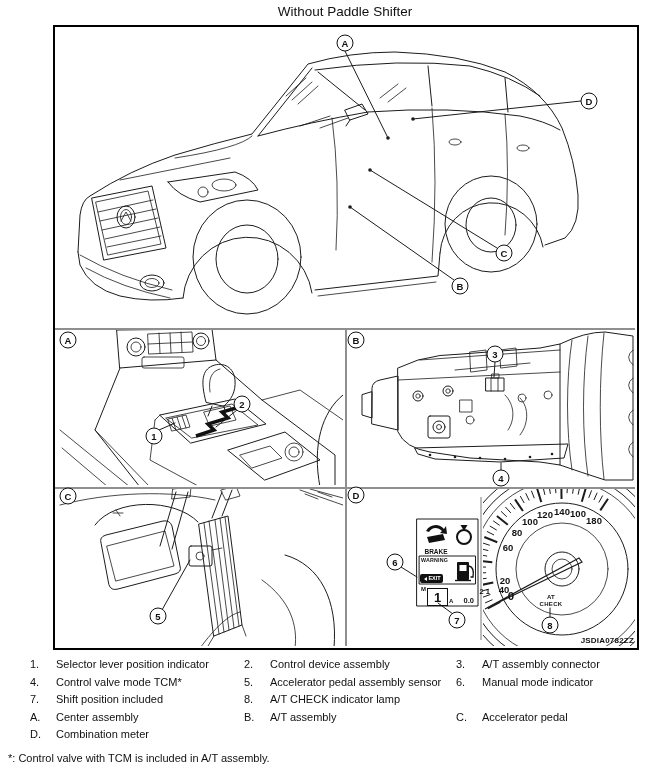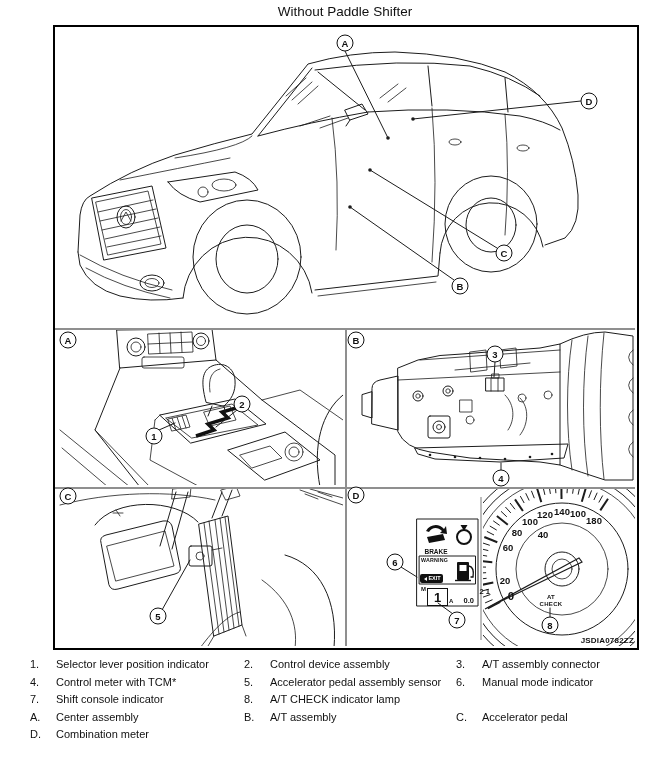--- a/index.html
+++ b/index.html
@@ -13,21 +13,21 @@
   .title{position:absolute;left:53px;top:4px;width:584px;text-align:center;
          font-size:13.5px;color:#111;}
   
   .co{position:absolute;width:15px;height:15px;border:1.4px solid #111;border-radius:50%;
       background:#fff;display:flex;align-items:center;justify-content:center;
       font-size:9.5px;font-weight:bold;transform:translate(-50%,-50%);line-height:1;}
   
   .gl{position:absolute;transform:translate(-50%,-50%);font-weight:bold;font-size:9.5px;color:#111;}
   .g0{left:511px;top:596px;font-size:11.5px;}
   .g1{left:505px;top:580px;}
-  .g2{left:504px;top:534px;margin-left:39px;}
+  .g2{left:504px;top:589px;}
   .g3{left:508px;top:547px;}
   .g4{left:517px;top:532px;}
   .g5{left:530px;top:521px;}
   .g6{left:545px;top:514px;}
   .g7{left:562px;top:511px;}
   .g8{left:578px;top:513px;}
   .g9{left:594px;top:520px;}
   .atcheck{position:absolute;left:551px;top:600px;transform:translate(-50%,-50%);
            font-size:6px;font-weight:bold;text-align:center;line-height:6.5px;letter-spacing:.3px;}
   .figcode{position:absolute;right:13px;top:636px;font-size:8px;font-weight:bold;letter-spacing:.2px;}
@@ -398,35 +398,35 @@
           <span>Control device assembly</span>
         </div>
       <div class="litem c3">
           <span class="lnum">3.</span>
           <span>A/T assembly connector</span>
         </div>
     </div>
     <div class="lrow">
       <div class="litem c1">
           <span class="lnum">4.</span>
-          <span>Control meter with TCM*</span>
+          <span>Control valve mode TCM*</span>
         </div>
       <div class="litem c2">
           <span class="lnum">5.</span>
           <span>Accelerator pedal assembly sensor</span>
         </div>
       <div class="litem c3">
           <span class="lnum">6.</span>
           <span>Manual mode indicator</span>
         </div>
     </div>
     <div class="lrow">
       <div class="litem c1">
           <span class="lnum">7.</span>
-          <span>Shift console indicator</span>
+          <span>Shift position included</span>
         </div>
       <div class="litem c2">
           <span class="lnum">8.</span>
           <span>A/T CHECK indicator lamp</span>
         </div>
       <div class="litem c3"></div>
     </div>
     <div class="lrow">
       <div class="litem c1">
           <span class="lnum">A.</span>
@@ -442,13 +442,14 @@
         </div>
     </div>
     <div class="lrow">
       <div class="litem c1">
           <span class="lnum">D.</span>
           <span>Combination meter</span>
         </div>
     </div>
   </div>
 
+  <div class="footnote">*: Control valve with TCM is included in A/T assembly.</div>
 </div>
 
 </body></html>

